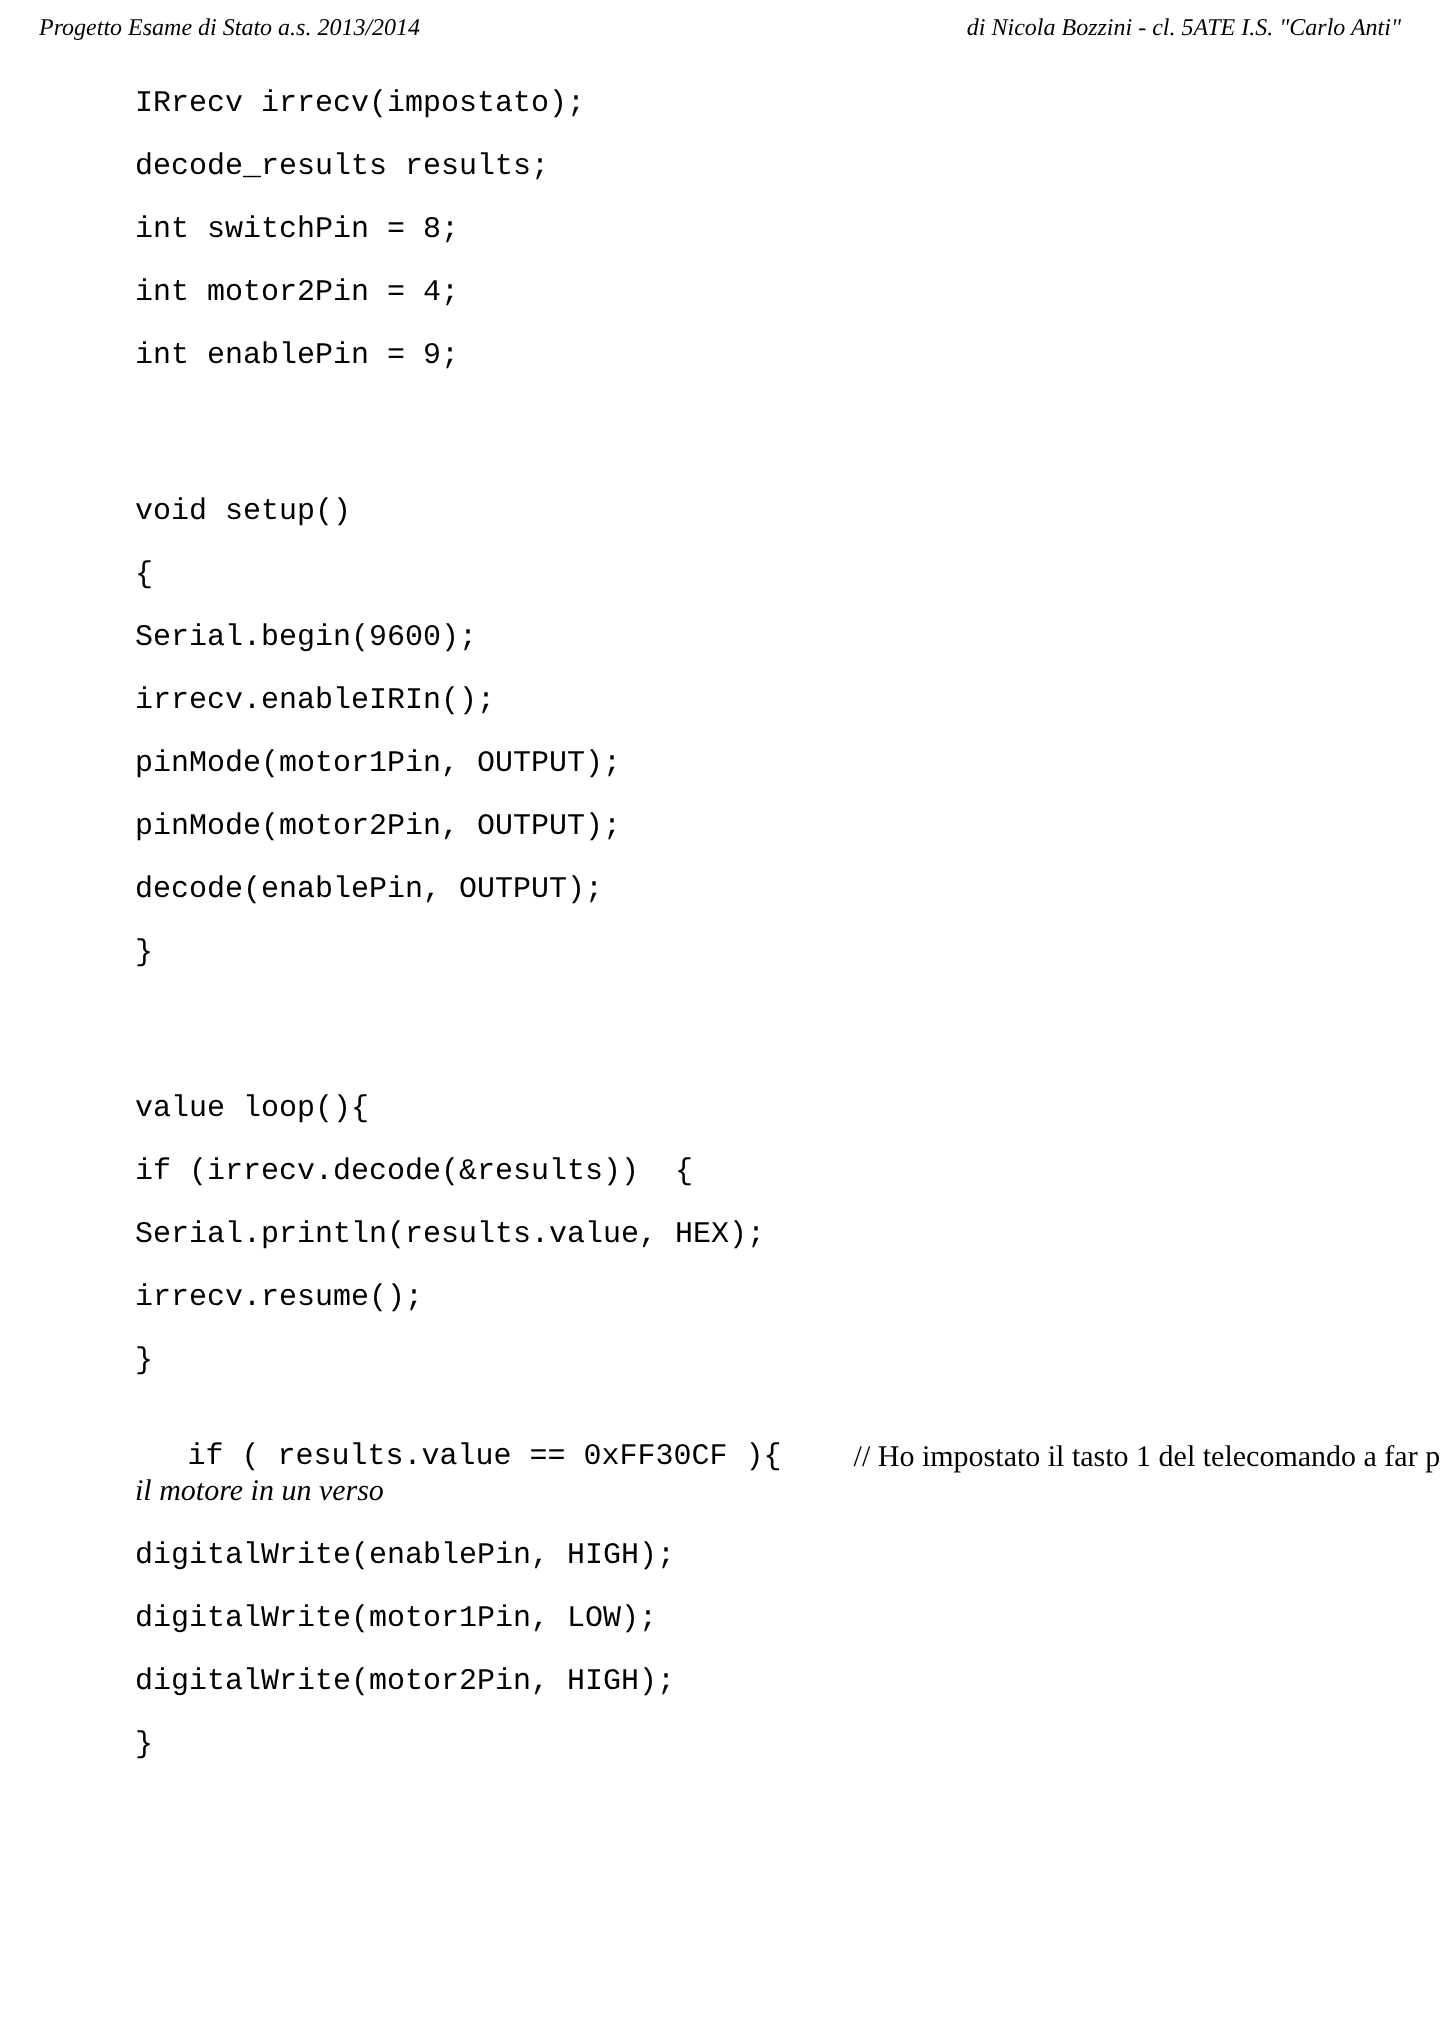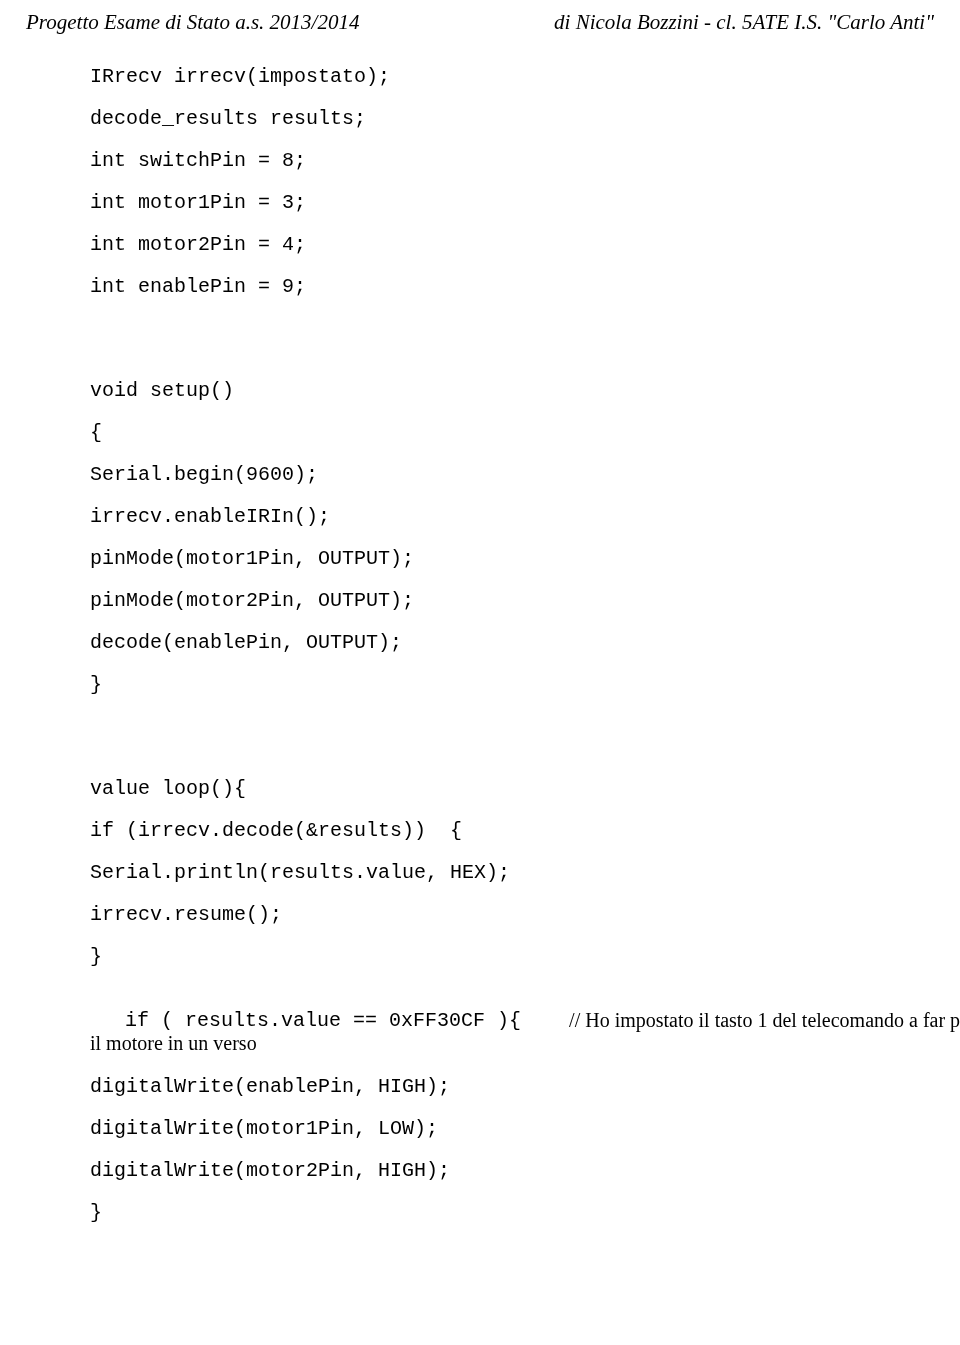--- a/index.html
+++ b/index.html
@@ -1,44 +1,43 @@
 <!DOCTYPE html>
 <html><head>
 <meta charset="utf-8">
 <style>
   * { box-sizing: border-box; margin: 0; padding: 0; }
   html, body { width: 960px; background: #fff; font-family: "Times New Roman", Times, serif; color: #000; }
   .page { width: 960px; min-height: 1345px; padding: 10px 26px 10px 26px; position: relative; }
-  .header { display: flex; justify-content: space-between; font-style: italic; font-size: 21px; color: #000; margin-bottom: 10px; }
+  .header { display: flex; justify-content: space-between; font-style: italic; font-size: 16px; color: #000; margin-bottom: 10px; }
   .content { padding-left: 64px; padding-right: 20px; }
   .code-block { font-family: "Courier New", Courier, monospace; font-size: 20px; line-height: 1.05; white-space: pre; }
   .code-line { display: block; }
   .comment-line { display: flex; margin-left: 35px; }
   .comment-line .code-part { font-family: "Courier New", Courier, monospace; font-size: 20px; white-space: pre; }
   .comment-line .comment-part { font-family: "Times New Roman", Times, serif; font-size: 20px; white-space: pre; }
-  .comment-indent { display:block; font-family: "Times New Roman", Times, serif; font-size:20px; }
+  .comment-indent { display:block; font-family: "Times New Roman", Times, serif; font-size:20px;font-style:italic; }
   .blank { height: 20px; }
 </style>
 </head>
 <body>
 
 <div class="page">
 
   <div class="header">
     <span>Progetto Esame di Stato a.s. 2013/2014</span>
     <span>di Nicola Bozzini - cl. 5ATE I.S. "Carlo Anti"</span>
   </div>
 
   <div class="content">
 
     <div class="code-block">
 <span class="code-line">IRrecv irrecv(impostato);</span>
 <span class="code-line">decode_results results;</span>
 <span class="code-line">int switchPin = 8;</span>
-<span class="code-line">int motor1Pin = 3;</span>
 <span class="code-line">int motor2Pin = 4;</span>
 <span class="code-line">int enablePin = 9;</span>
     </div>
 
     <div class="blank"></div>
 
     <div class="code-block">
 <span class="code-line">void setup()</span>
 <span class="code-line">{</span>
 <span class="code-line">Serial.begin(9600);</span>

